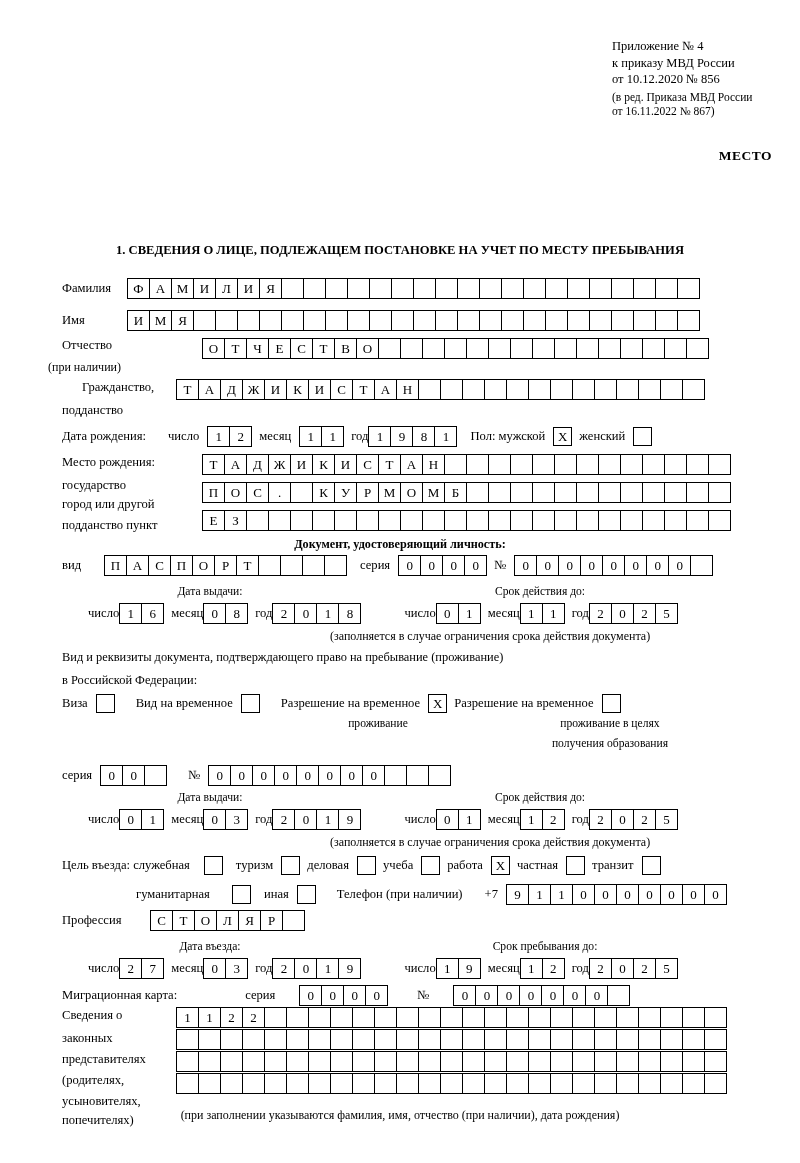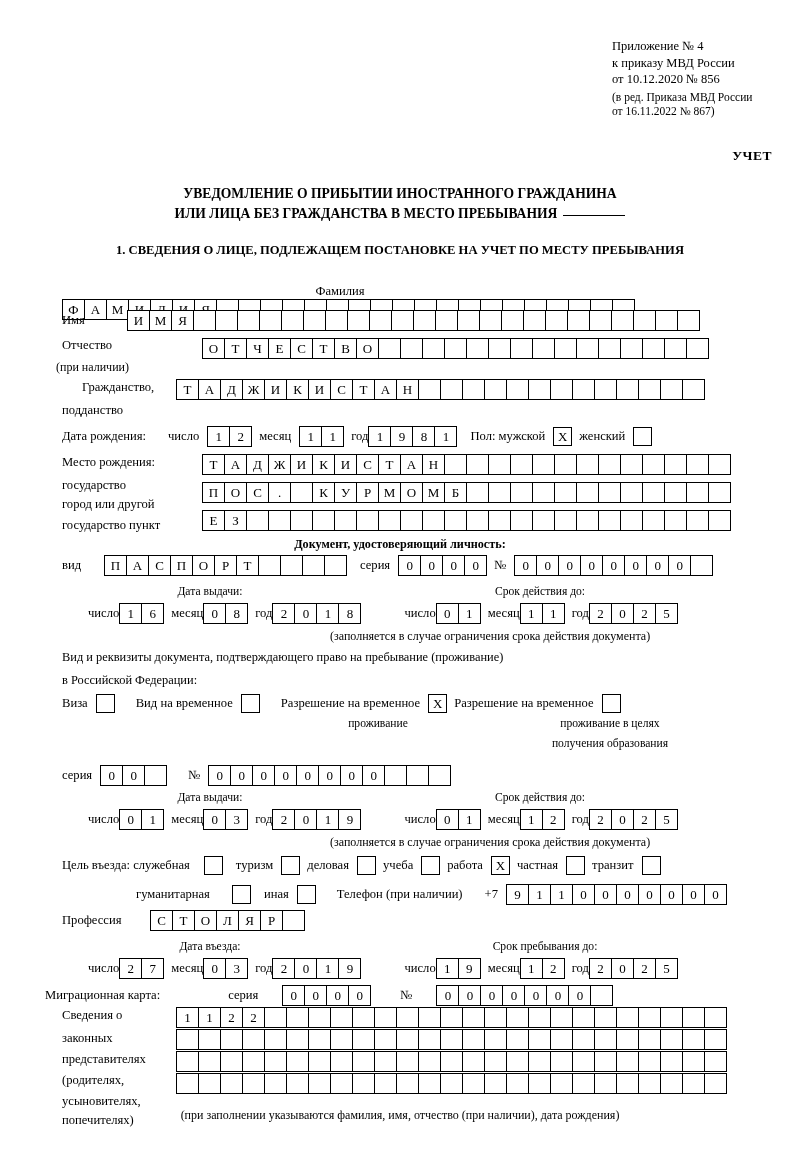--- a/index.html
+++ b/index.html
@@ -47,32 +47,26 @@
 
 <div class="page">
 
   <div class="hdr">
     <div>Приложение № 4</div>
     <div>к приказу МВД России</div>
     <div>от 10.12.2020 № 856</div>
     <div class="small">(в ред. Приказа МВД России</div>
     <div class="small" style="margin-top:0">от 16.11.2022 № 867)</div>
   </div>
-  <div class="forma">УЧЕТ</div>
-
-  <div class="title">
-    <span>УВЕДОМЛЕНИЕ О ПРИБЫТИИ ИНОСТРАННОГО ГРАЖДАНИНА</span>
-    <span class="ln2">
-      <span>ИЛИ ЛИЦА БЕЗ ГРАЖДАНСТВА В МЕСТО ПРЕБЫВАНИЯ</span><span class="blank"></span>
-    </span>
-  </div>
+  <div class="forma">МЕСТО</div>
+
 
   <div class="section1">1. СВЕДЕНИЯ О ЛИЦЕ, ПОДЛЕЖАЩЕМ ПОСТАНОВКЕ НА УЧЕТ ПО МЕСТУ ПРЕБЫВАНИЯ</div>
 
-  <div class="row" style="left:62px;top:284px;flex-direction:column;">
+  <div class="row" style="left:62px;top:278px;">
     <div class="lbl" style="width:65px">Фамилия</div>
     <div class="cells" id="cells-surname">
         <div class="c">Ф</div>
         <div class="c">А</div>
         <div class="c">М</div>
         <div class="c">И</div>
         <div class="c">Л</div>
         <div class="c">И</div>
         <div class="c">Я</div>
         <div class="c"></div>
@@ -152,21 +146,21 @@
         <div class="c"></div>
         <div class="c"></div>
         <div class="c"></div>
         <div class="c"></div>
         <div class="c"></div>
         <div class="c"></div>
         <div class="c"></div>
         <div class="c"></div>
       </div>
   </div>
-  <div class="row" style="left:56px;top:360px;justify-content:flex-end;">
+  <div class="row" style="left:48px;top:360px;justify-content:flex-end;">
     <div class="lbl sm">(при наличии)</div>
   </div>
 
   <div class="row" style="left:62px;top:380px;margin-left:20px;">
     <div class="lbl">Гражданство,</div>
   </div>
   <div class="row" style="left:176px;top:379px;">
     <div class="cells" id="cells-citizenship">
         <div class="c">Т</div>
         <div class="c">А</div>
@@ -323,21 +317,21 @@
         <div class="c"></div>
         <div class="c"></div>
         <div class="c"></div>
         <div class="c"></div>
         <div class="c"></div>
         <div class="c"></div>
         <div class="c"></div>
       </div>
   </div>
   <div class="row" style="left:62px;top:518px;">
-    <div class="lbl">государство пункт</div>
+    <div class="lbl">подданство пункт</div>
   </div>
 
   <div class="center-note bold" style="left:0;right:0;top:537px;font-size:12.2px;">Документ, удостоверяющий личность:</div>
 
   <div class="row" style="left:62px;top:555px;">
     <div class="lbl" style="width:42px">вид</div>
     <div class="cells" id="cells-dockind">
         <div class="c">П</div>
         <div class="c">А</div>
         <div class="c">С</div>
@@ -660,21 +654,21 @@
     <div class="gap"></div>
     <div class="lbl">год</div>
     <div class="cells" id="cells-stayyear">
         <div class="c">2</div>
         <div class="c">0</div>
         <div class="c">2</div>
         <div class="c">5</div>
       </div>
   </div>
 
-  <div class="row" style="left:45px;top:985px;gap:8px;">
+  <div class="row" style="left:62px;top:985px;gap:8px;">
     <div class="lbl">Миграционная карта:</div>
     <div class="gap3"></div>
       <div class="gap3"></div>
     <div class="lbl">серия</div>
     <div class="gap"></div>
     <div class="cells" id="cells-migseries">
         <div class="c">0</div>
         <div class="c">0</div>
         <div class="c">0</div>
         <div class="c">0</div>

